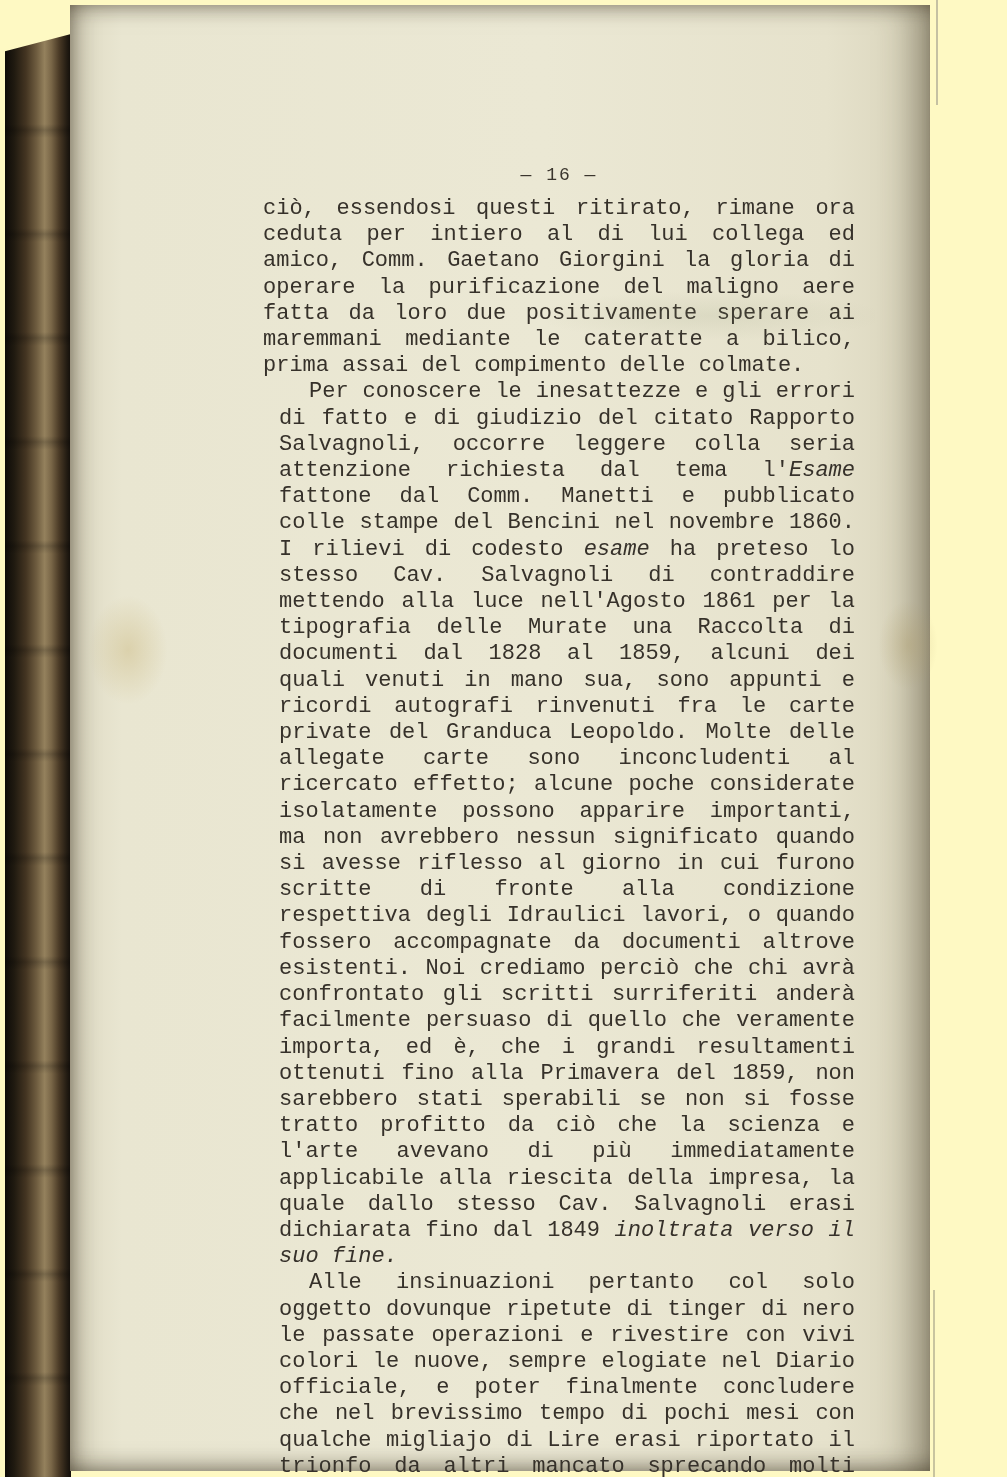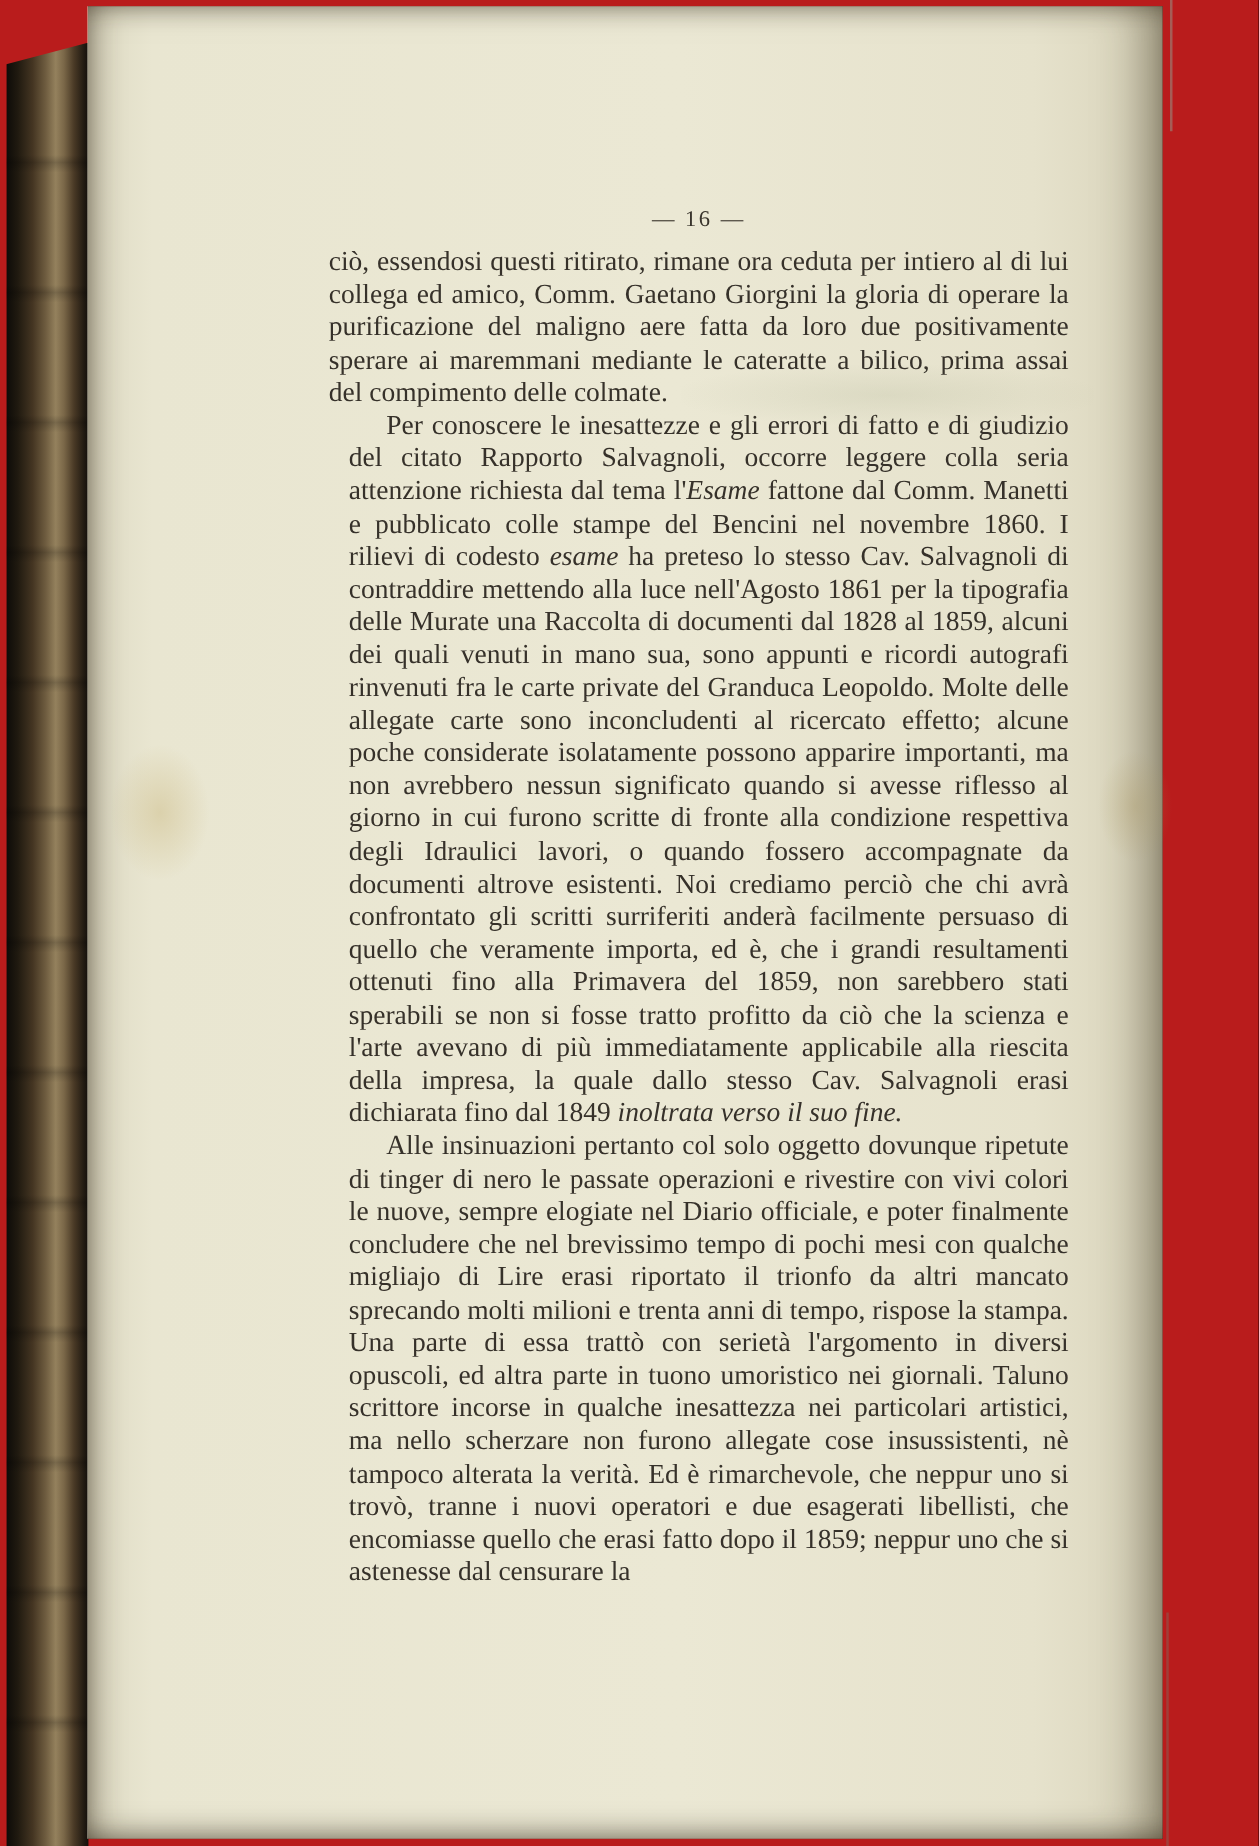--- a/index.html
+++ b/index.html
@@ -4,23 +4,23 @@
 <style>
   html, body {
     margin: 0;
     padding: 0;
     background: #000;
   }
   .scan {
     position: relative;
     width: 1007px;
     height: 1477px;
-    background: #b91c1c;
+    background: #fef9c3;
     overflow: hidden;
-    font-family: Liberation Serif, serif;
+    font-family: Liberation Mono, monospace;
   }
   
   .book-edges {
     position: absolute;
     left: 5px;
     top: 34px;
     width: 66px;
     height: 1443px;
     background: linear-gradient(90deg,
       #0d0b08 0%,

